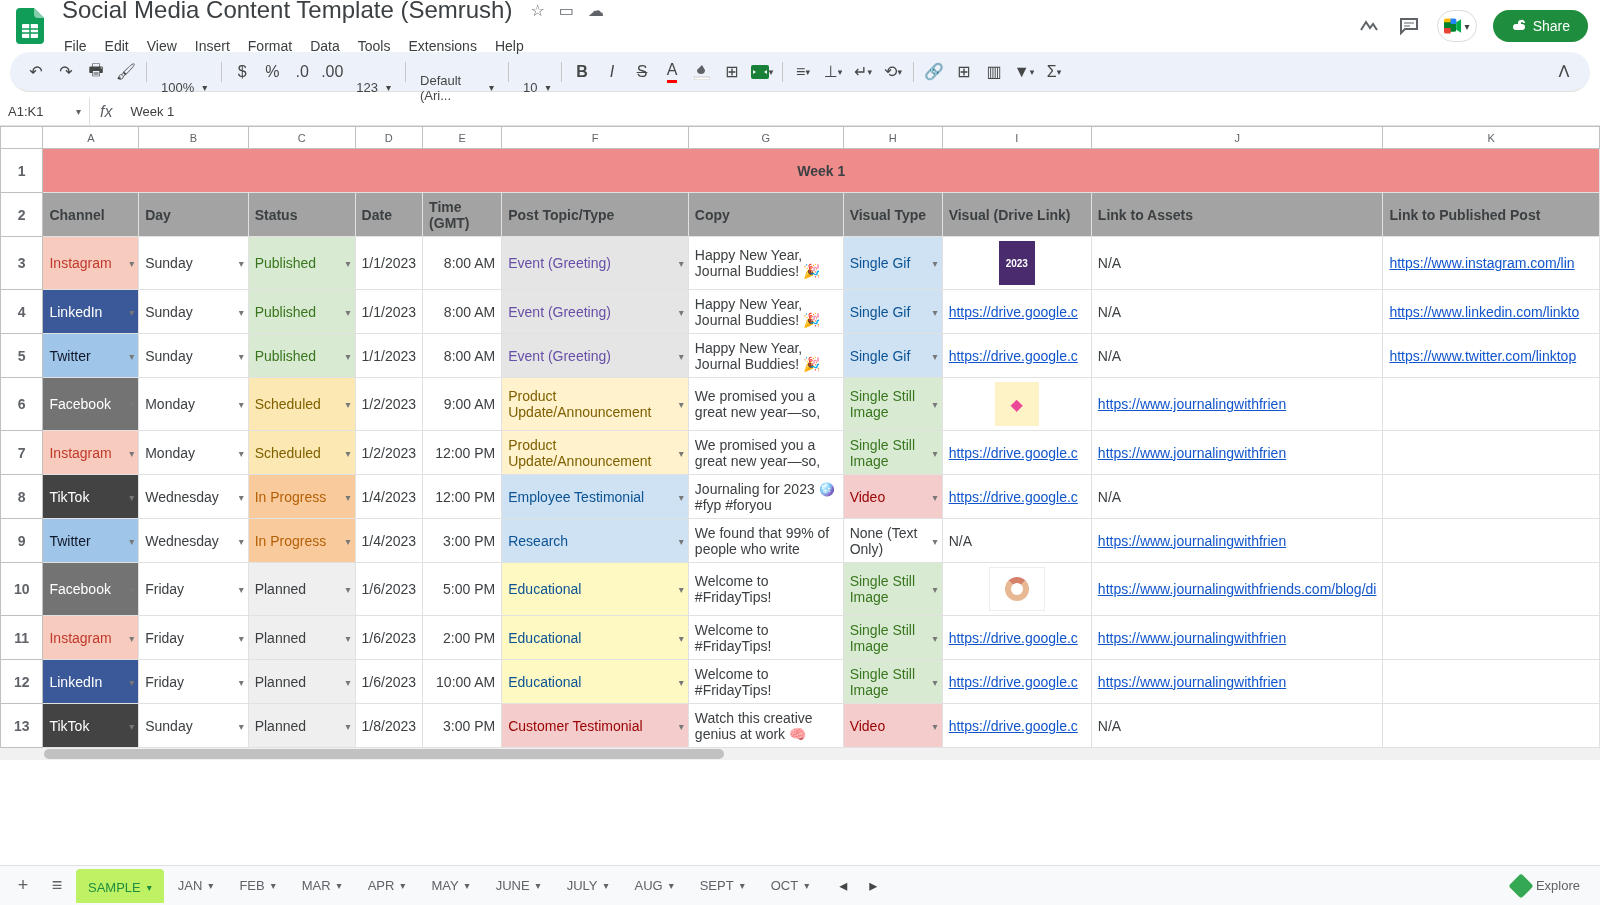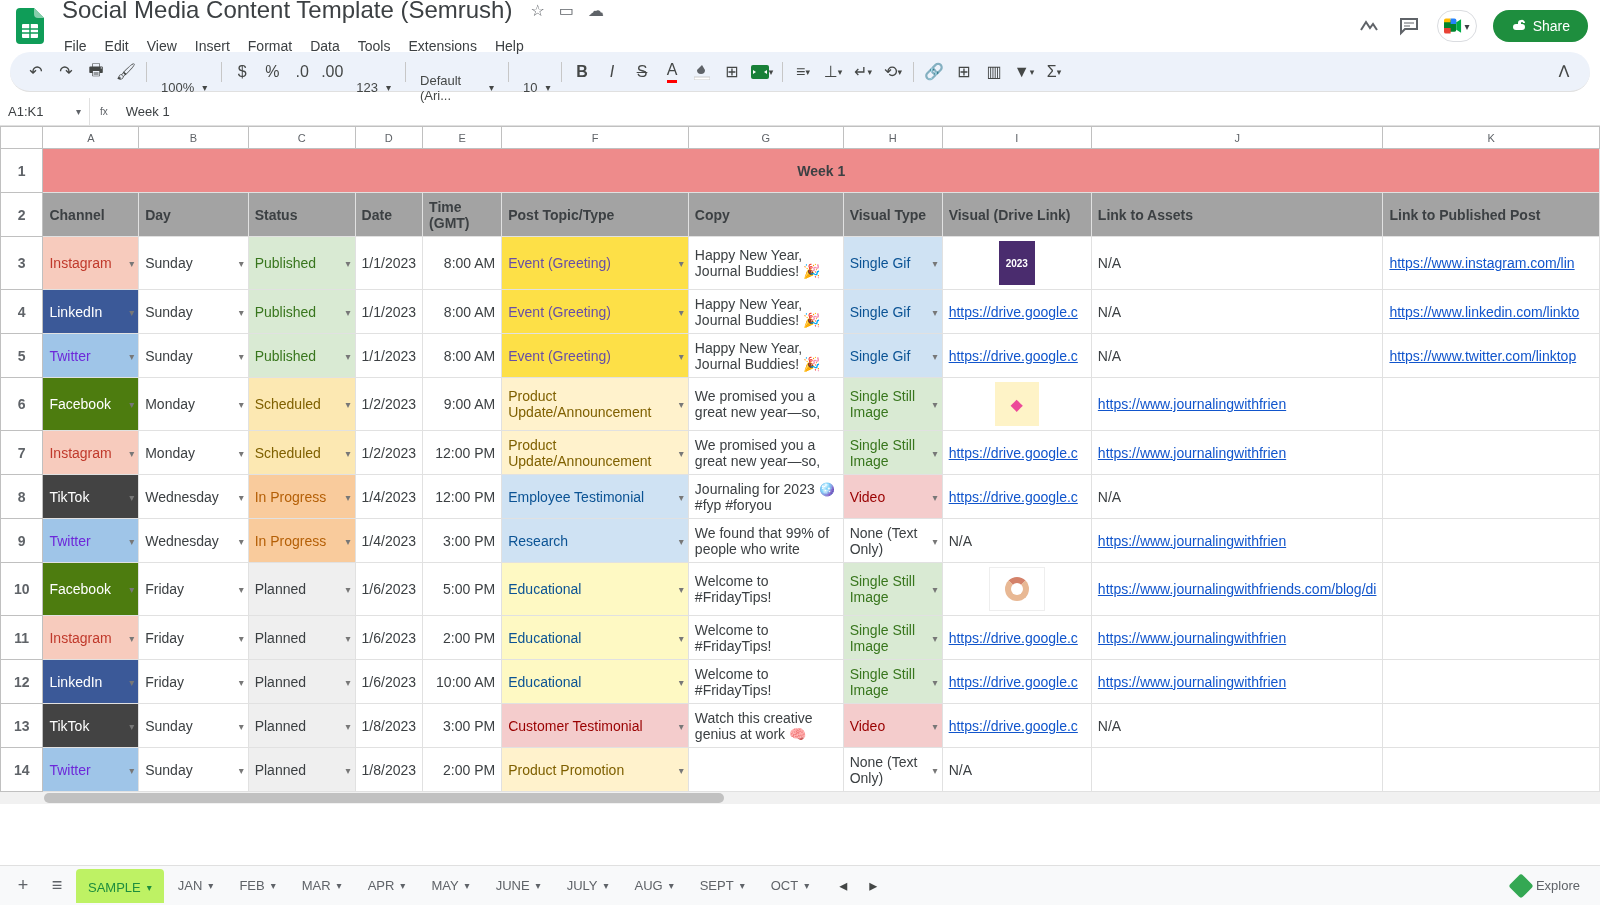--- a/index.html
+++ b/index.html
@@ -24,21 +24,21 @@
 .tb-btn { width: 28px; height: 28px; display: flex; align-items: center; justify-content: center; color: #444746; cursor: pointer; border-radius: 4px; font-size: 16px; }
 .tb-sep { width: 1px; height: 20px; background: #c7c7c7; margin: 0 4px; }
 .tb-select { padding: 4px 8px; font-size: 13px; color: #444746; display: flex; align-items: center; gap: 4px; cursor: pointer; margin-top: 32px; }
 .tb-select::after { content: '▾'; font-size: 10px; margin-left: 4px; }
 .collapse-icon { margin-left: auto; }
 
 
 .formula-bar { display: flex; align-items: center; height: 28px; border-bottom: 1px solid #e0e0e0; }
 .name-box { width: 90px; padding: 0 8px; font-size: 13px; border-right: 1px solid #e0e0e0; height: 100%; display: flex; align-items: center; justify-content: space-between;}
 .name-box::after { content:'▾'; font-size:10px; color:#5f6368; }
-.fx-label { padding: 0 10px; color: #5f6368; font-size: 10px; }
+.fx-label { padding: 0 10px; font-style: italic; color: #5f6368; font-size: 16px; }
 .formula-input { flex: 1; padding: 0 8px; font-size: 13px; }
 
 
 .sheet-area { height: calc(905px - 52px - 40px - 6px - 28px - 40px); overflow: auto; }
 .sheet { border-collapse: collapse; table-layout: fixed; }
 .sheet th, .sheet td { border: 1px solid #e1e1e1; padding: 4px 6px; overflow: hidden; text-overflow: clip; white-space: normal; font-size: 14px; vertical-align: middle; height: 44px; position: relative; }
 .sheet thead th { background: #fff; font-weight: normal; font-size: 11px; color: #5f6368; height: 22px; text-align: center; border-color: #c0c0c0; }
 .row-hdr { width: 44px; background: #fff; font-size: 11px; color: #5f6368; text-align: center; border-color: #c0c0c0 !important; }
 .corner { width: 44px; background: #fff; }
 
@@ -46,23 +46,23 @@
 
 .week-header { background: #ee8b8b; text-align: center; font-weight: bold; font-size: 16px; height: 30px !important; }
 .header-row td { font-weight: bold; background: #a3a3a3; height: 40px !important; }
 
 .dd-cell::after { content: '▾'; position: absolute; right: 4px; top: 50%; transform: translateY(-50%); font-size: 10px; color: #777; }
 .link { color: #1155cc; text-decoration: underline; cursor: pointer; margin-top: 8px; }
 .text-center { text-align: center; }
 .text-right { text-align: right; }
 
 
-.ch-instagram{background:#f7cbbd;color:#c0392b}.ch-linkedin{background:#3b5998;color:#fff}.ch-twitter{background:#9fc5e8;color:#6d28d9}.ch-facebook{background:#4d7c0f;color:#fff}.ch-tiktok{background:#434343;color:#fff}
+.ch-instagram{background:#f7cbbd;color:#c0392b}.ch-linkedin{background:#3b5998;color:#fff}.ch-twitter{background:#9fc5e8;color:#0f172a}.ch-facebook{background:#737373;color:#fff}.ch-tiktok{background:#434343;color:#fff}
 .st-published{background:#d9ead3;color:#38761d}.st-scheduled{background:#fce8b2;color:#7f6000}.st-inprogress{background:#f9cb9c;color:#b45f06}.st-planned{background:#efefef}
-.tp-event{background:#fde047;color:#674ea7}.tp-product{background:#fff2cc;color:#7f6000}.tp-employee{background:#cfe2f3;color:#0b5394}.tp-research{background:#cfe2f3;color:#0b5394}.tp-educational{background:#fef9c3;color:#0b5394}.tp-customer{background:#f4cccc;color:#990000}.tp-promotion{background:#fff2cc;color:#7f6000}
+.tp-event{background:#e5e5e5;color:#674ea7}.tp-product{background:#fff2cc;color:#7f6000}.tp-employee{background:#cfe2f3;color:#0b5394}.tp-research{background:#cfe2f3;color:#0b5394}.tp-educational{background:#fef9c3;color:#0b5394}.tp-customer{background:#f4cccc;color:#990000}.tp-promotion{background:#fff2cc;color:#7f6000}
 .vt-gif{background:#cfe2f3;color:#0b5394}.vt-still{background:#d9ead3;color:#38761d}.vt-video{background:#f4cccc;color:#990000}.vt-none{background:#fff}
 
 
 .sheet-tabs { display: flex; align-items: center; height: 40px; border-top: 1px solid #e0e0e0; background: #f8f9fa; padding: 0 8px; gap: 4px; }
 .tab { padding: 8px 12px; font-size: 13px; color: #5f6368; display: flex; align-items: center; gap: 6px; cursor: pointer; border-radius: 4px 4px 0 0; }
 .tab.active { background: #bef264; color: #1e8e3e; font-weight: 500; border-top: 3px solid transparent;}
 .tab-dd { font-size: 10px; }
 .tab-add, .tab-menu { width: 30px; text-align: center; font-size: 18px; color: #5f6368; cursor: pointer; }
 .tabs-nav { display: flex; gap: 2px; color: #5f6368; margin-left: 4px; }
 .explore { margin-left: auto; display: flex; align-items: center; gap: 6px; padding: 6px 12px; font-size: 13px; color: #5f6368; cursor: pointer; }
@@ -400,34 +400,20 @@
           <td class="dd-cell st-planned">Planned</td>
           <td>1/8/2023</td>
           <td class="text-right">3:00 PM</td>
           <td class="dd-cell tp-customer">Customer Testimonial</td>
           <td>Watch this creative genius at work 🧠</td>
           <td class="dd-cell vt-video">Video</td>
           <td><span class="link">https://drive.google.c</span></td>
           <td>N/A</td>
           <td></td>
         </tr>
-        <tr>
-          <th class="row-hdr">14</th>
-          <td class="dd-cell ch-twitter">Twitter</td>
-          <td class="dd-cell">Sunday</td>
-          <td class="dd-cell st-planned">Planned</td>
-          <td>1/8/2023</td>
-          <td class="text-right">2:00 PM</td>
-          <td class="dd-cell tp-promotion">Product Promotion</td>
-          <td></td>
-          <td class="dd-cell vt-none">None (Text Only)</td>
-          <td>N/A</td>
-          <td></td>
-          <td></td>
-        </tr>
       </tbody>
 </table>
 <div class="scrollbar-h">
       <div class="thumb"></div>
     </div>
 </div>
 
 <div class="sheet-tabs">
   <span class="tab-add">+</span>
   <span class="tab-menu">≡</span>

